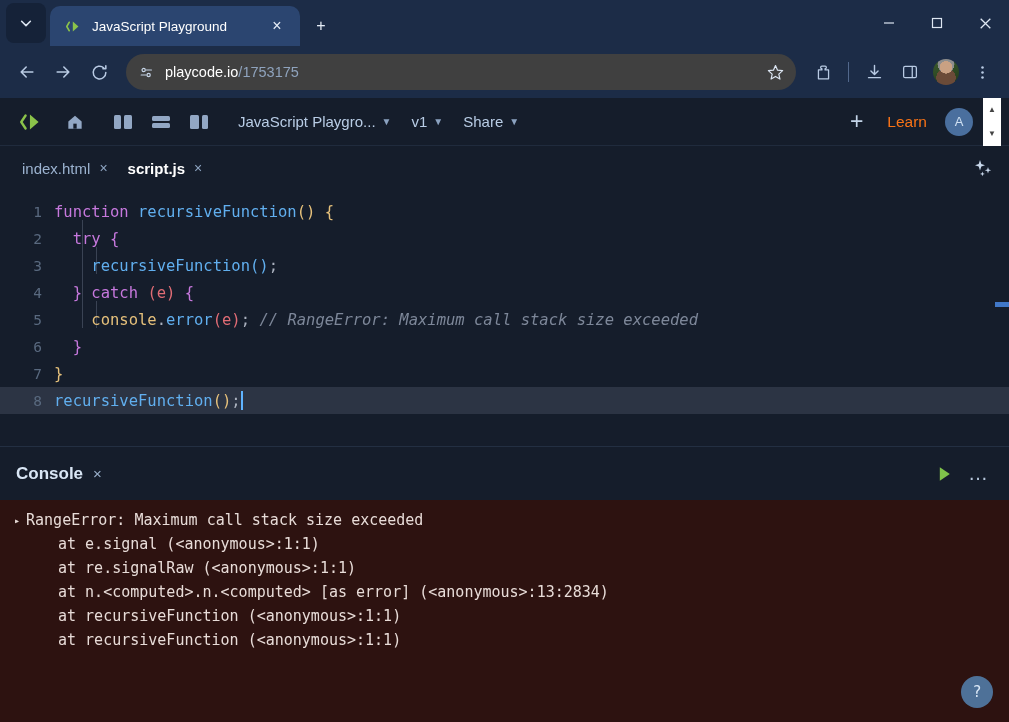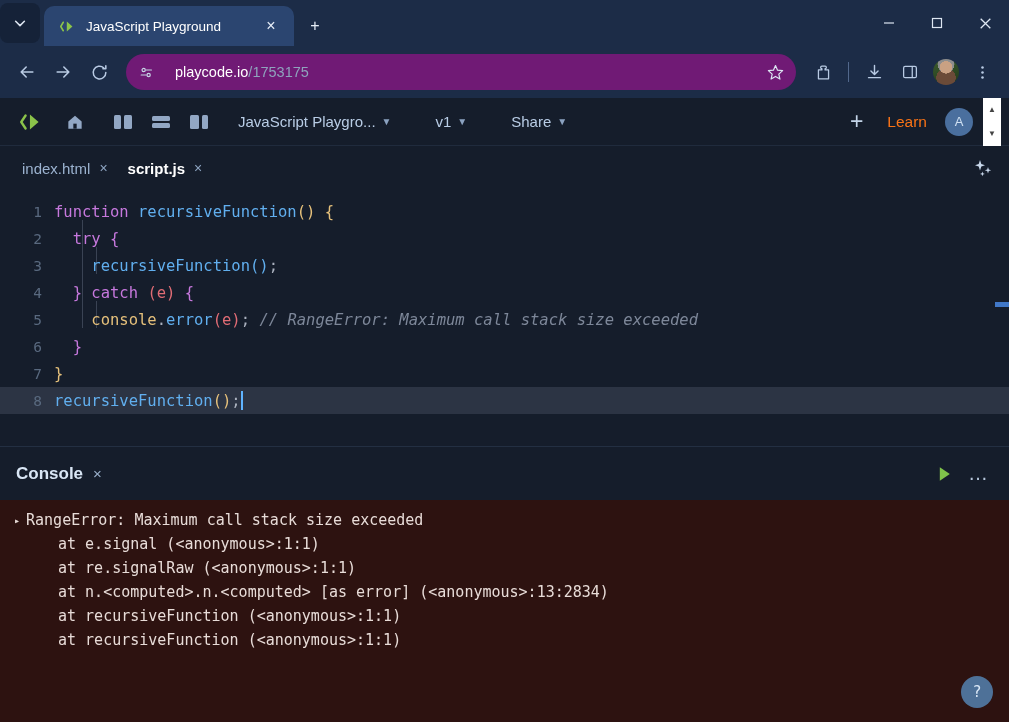--- a/index.html
+++ b/index.html
@@ -19,20 +19,21 @@
     display: flex;
     flex-direction: column;
     background: #1f3css;
   }
 
   .tabstrip {
     height: 46px;
     background: #1c2c47;
     display: flex;
     align-items: flex-end;
+    padding-left: 6px;
     position: relative;
     flex: 0 0 46px;
   }
 
   .tab-list-btn {
     width: 40px; height: 40px;
     margin-bottom: 3px;
     border-radius: 8px;
     background: #152238;
     display: flex; align-items: center; justify-content: center;
@@ -98,27 +99,27 @@
     width: 34px; height: 34px;
     border-radius: 50%;
     display: flex; align-items: center; justify-content: center;
     color: #b9cbe4;
     cursor: pointer;
     flex: 0 0 34px;
   }
   .omnibox {
     flex: 1;
     height: 36px;
-    background: #701a75;
+    background: #404040;
     border-radius: 18px;
     display: flex;
     align-items: center;
     padding: 0 6px 0 12px;
     margin: 0 8px;
-    gap: 20px;
+    gap: 10px;
     min-width: 0;
     cursor: text;
   }
   .omni-url {
     flex: 1;
     font-size: 14.5px;
     color: #c9d6e6;
     white-space: nowrap;
     overflow: hidden;
     min-width: 0;
@@ -173,21 +174,20 @@
   }
   .tb-text {
     color: #b9cde6;
     font-size: 15px;
     display: flex;
     align-items: center;
     gap: 6px;
     padding: 0 8px;
     white-space: nowrap;
     cursor: pointer;
-    margin-left: 24px;
   }
   .tb-text.proj { max-width: 190px; }
   .chev { font-size: 10px; color: #8ba2c0; }
   .tb-spacer { flex: 1; }
   .plus-big { font-size: 23px; color: #c3d4e8; padding: 0 10px; cursor: pointer; }
   .learn { color: #f97316; font-size: 15.5px; padding: 0 10px; cursor: pointer; }
   .user-av {
     width: 28px; height: 28px; border-radius: 50%;
     background: #4a6f9e;
     color: #cfe0f2;

